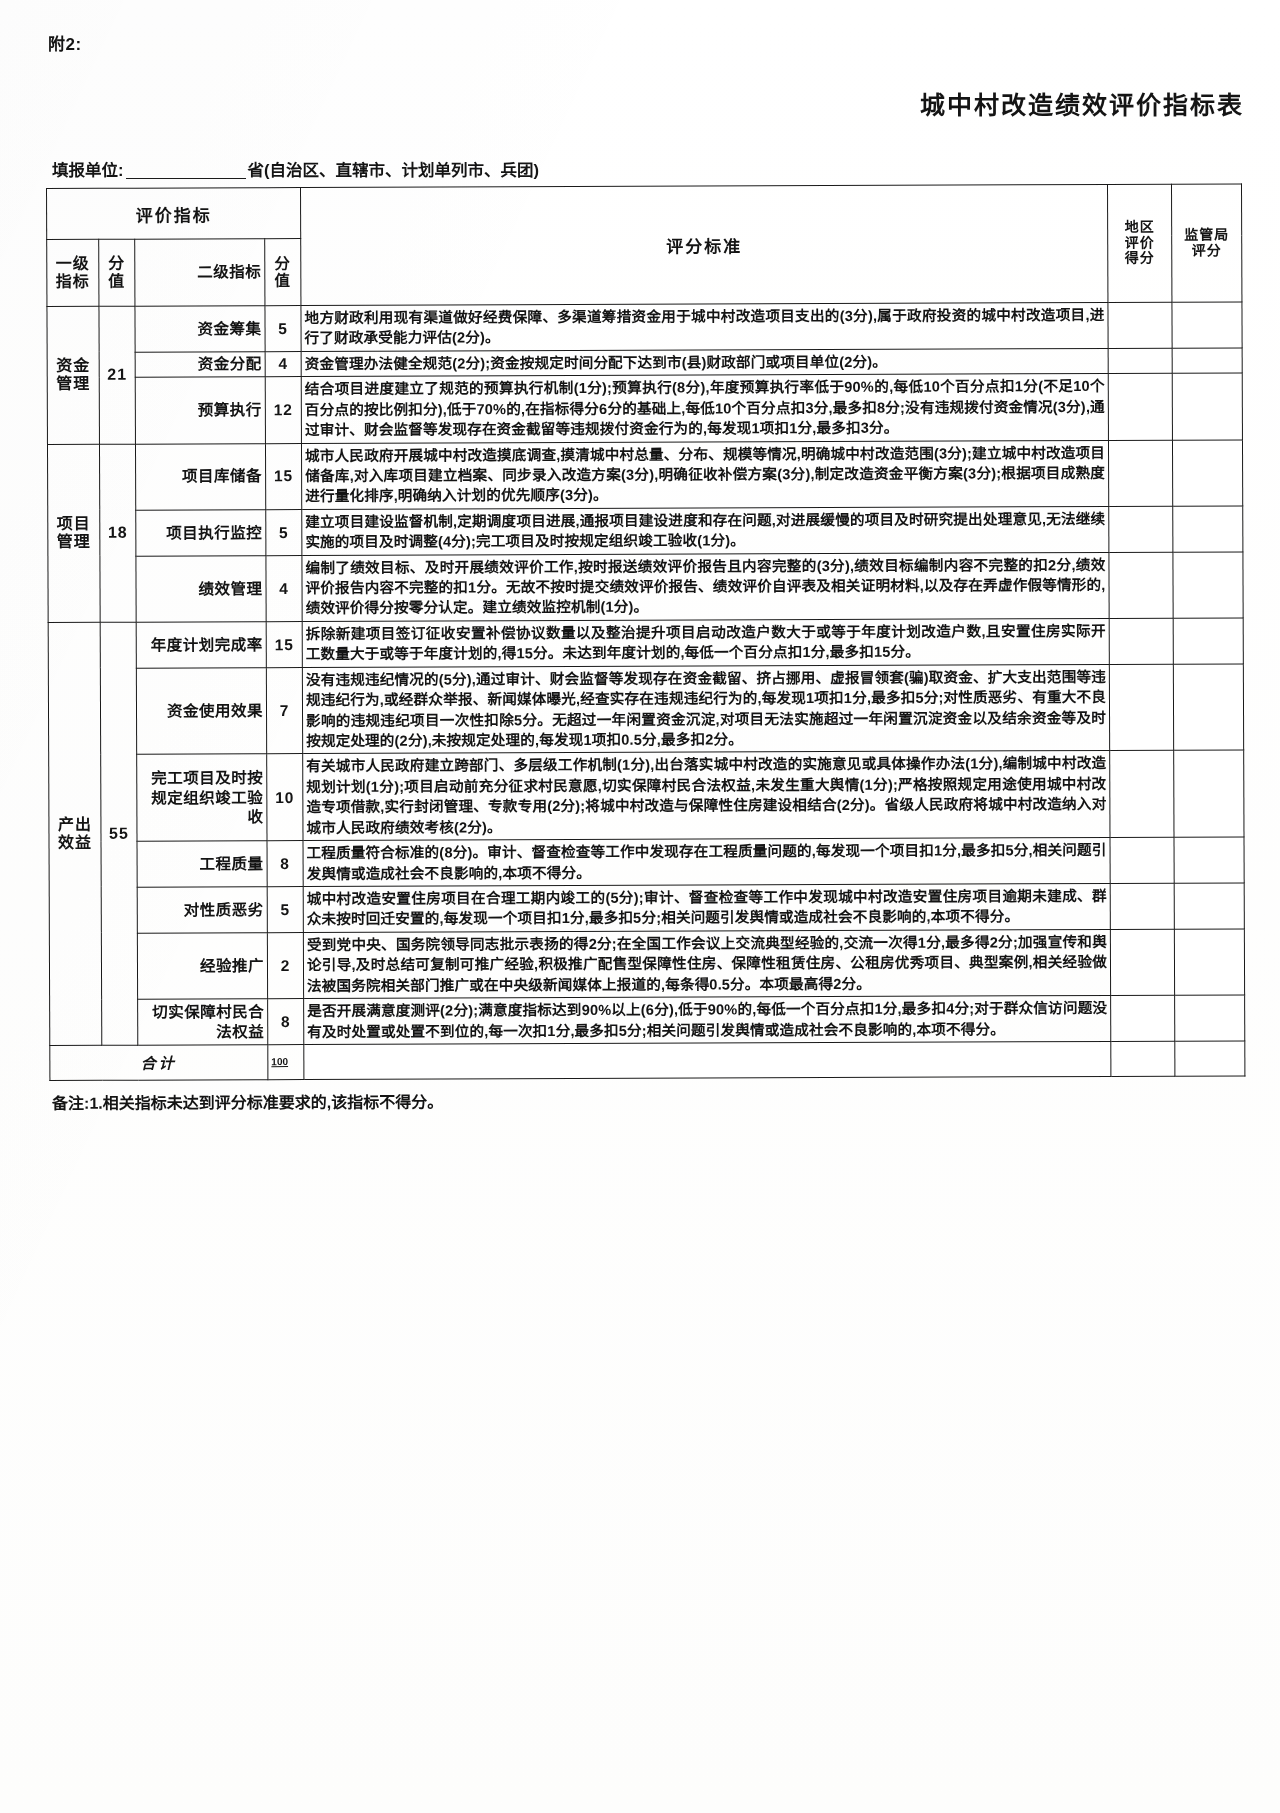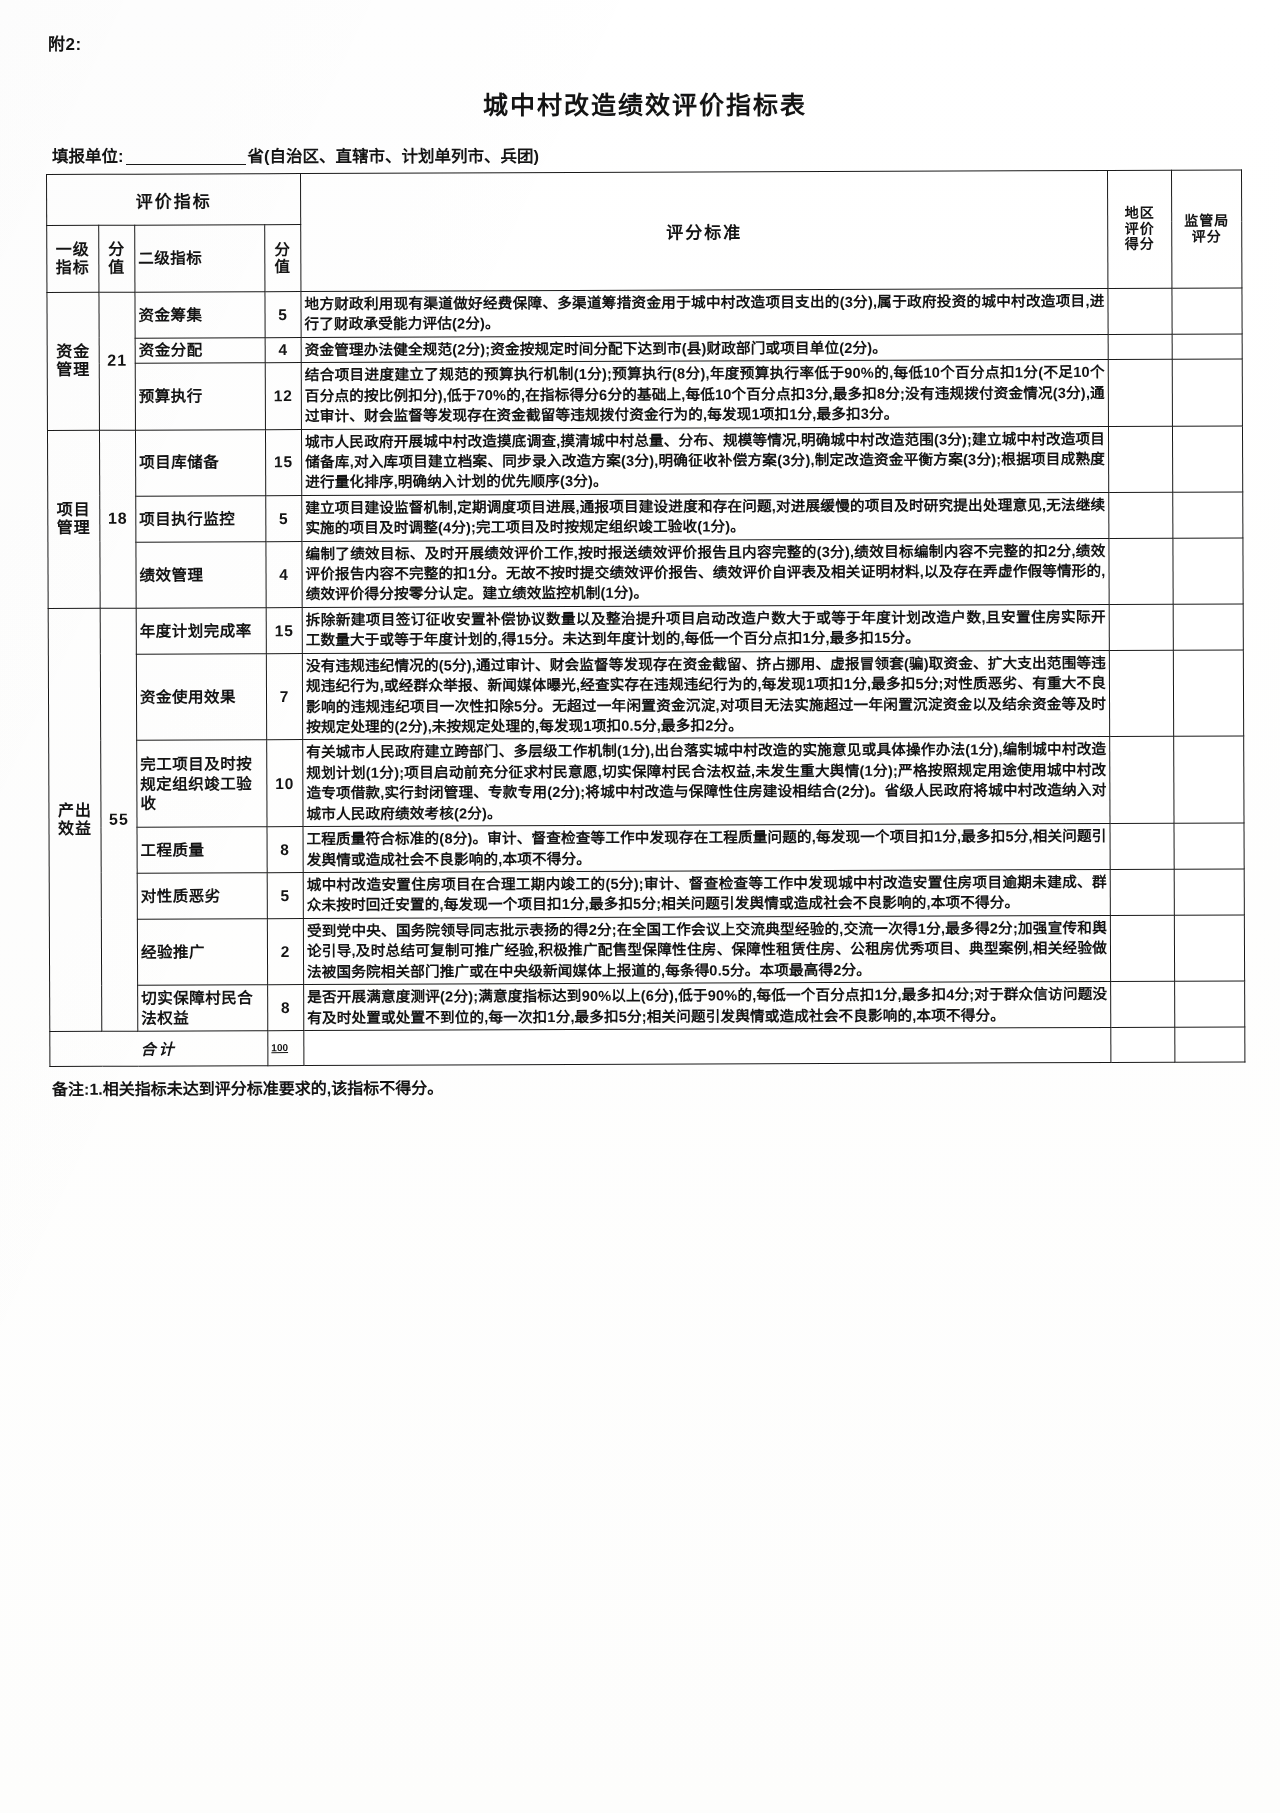--- a/index.html
+++ b/index.html
@@ -32,31 +32,31 @@
   .attach-label {
     font-size: 17px;
     font-weight: 700;
     letter-spacing: 0.5px;
     padding-top: 30px;
     padding-left: 2px;
     font-family: "Liberation Sans", "DejaVu Sans", sans-serif;
   }
 
   .doc-title {
-    text-align: center;
+    text-align: right;
     font-size: 25px;
     font-weight: 700;
     letter-spacing: 2px;
     margin-top: 30px;
     font-family: "Liberation Sans", "DejaVu Sans", sans-serif;
   }
 
   .fill-unit {
     font-size: 16.5px;
-    margin-top: 22px;
+    margin-top: 36px;
     padding-left: 6px;
     white-space: nowrap;
     font-family: "Liberation Sans", "DejaVu Sans", sans-serif;
     font-weight: 600;
   }
   .fill-unit .blank {
     display: inline-block;
     width: 120px;
     border-bottom: 1.5px solid #1b1b1b;
     vertical-align: -3px;
@@ -86,21 +86,21 @@
     line-height: 1.12;
   }
   .hdr-big {
     text-align: center;
     font-size: 17px;
     letter-spacing: 2px;
   }
 
   .c-l1 { width: 52px;  text-align: center; font-size: 16px; line-height: 1.15; letter-spacing: 1px;}
   .c-l1s{ width: 36px;  text-align: center; font-size: 16px; line-height: 1.15;}
-  .c-l2 { width: 130px; text-align: left; font-size: 15.5px; line-height: 1.25; letter-spacing: 0.5px;}
+  .c-l2 { width: 130px; text-align: right; font-size: 15.5px; line-height: 1.25; letter-spacing: 0.5px;}
   .c-l2s{ width: 36px;  text-align: center; font-size: 15.5px;}
 
   td.criteria {
     font-size: 14.6px;
     line-height: 1.40;
     text-align: justify;
     text-justify: inter-ideograph;
     padding: 6px 8px 6px 9px;
     font-weight: 600;
     letter-spacing: 0.15px;

